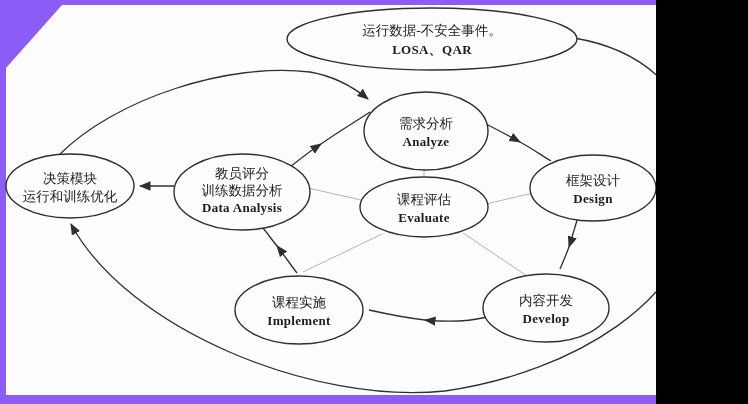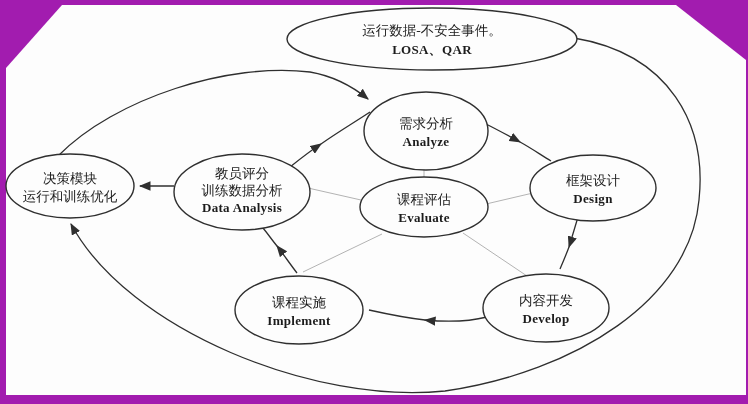--- a/index.html
+++ b/index.html
@@ -1,20 +1,20 @@
 <!DOCTYPE html>
 <html><head>
 <meta charset="utf-8">
 <style>
   html, body { margin: 0; padding: 0; background: #000; }
   .stage {
     position: relative;
-    width: 748px;
+    width: 656px;
     height: 404px;
-    background: #a21caf;
+    background: #8b5cf6;
     overflow: hidden;
     font-family: "Liberation Serif", "DejaVu Serif", serif;
   }
   .whitefield {
     position: absolute;
     inset: 0;
     background: #fdfdfd;
     clip-path: polygon(62px 5px, 676px 5px, 746px 60px, 746px 395px, 6px 395px, 6px 68px);
   }
   svg { position: absolute; left: 0; top: 0; }

